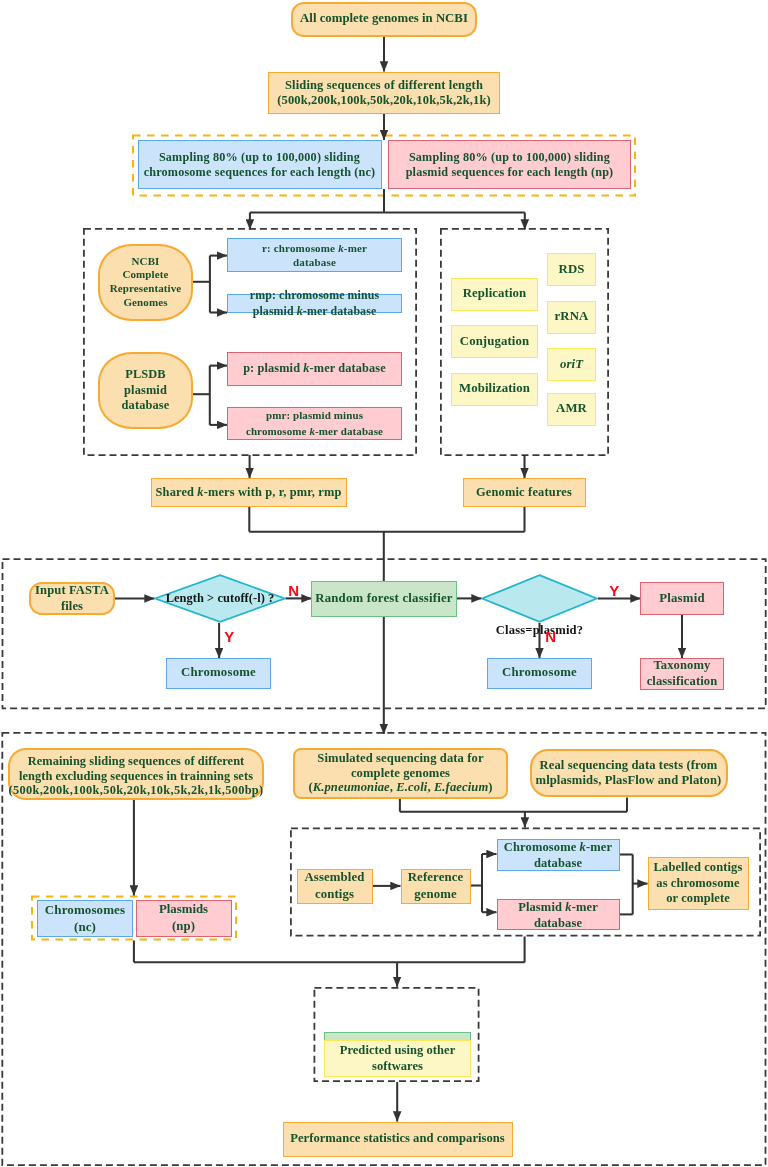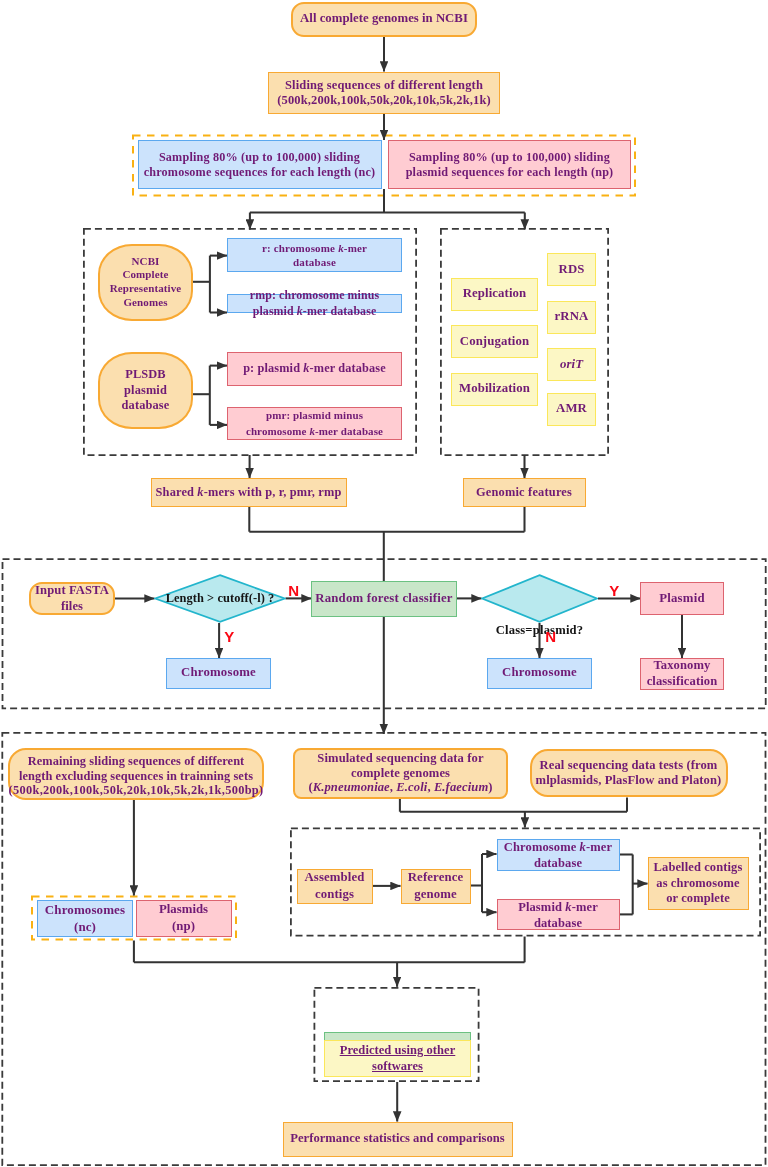--- a/index.html
+++ b/index.html
@@ -2,21 +2,21 @@
 <html><head>
 <meta charset="utf-8">
 <title>Plasmer workflow diagram</title>
 <style>
 html,body{margin:0;padding:0;background:#ffffff;}
 body{width:768px;height:1167px;position:relative;overflow:hidden;
      font-family:"Liberation Serif",serif;}
 #stage{position:absolute;left:0;top:0;width:768px;height:1167px;}
 .node{position:absolute;box-sizing:border-box;display:flex;flex-direction:column;
       align-items:center;justify-content:center;text-align:center;
-      font-weight:bold;color:#701a75;line-height:1.2;}
+      font-weight:bold;color:#14532d;line-height:1.2;}
 .node .ln{white-space:nowrap;}
 .orange{background:#fbdfaf;border:1.4px solid #f8a933;}
 .blue{background:#cce3fc;border:1.4px solid #5ba8ef;}
 .pink{background:#ffccd2;border:1.4px solid #dd636f;}
 .yellow{background:#fcf7c5;border:1.4px solid #fbe75a;}
 .green{background:#c9e6c9;border:1.4px solid #6cc182;}
 .pill{border-radius:13px;border-width:2px;}
 svg#wires,svg#outlines{position:absolute;left:0;top:0;width:768px;height:1167px;pointer-events:none;}
 .rlbl{position:absolute;font-weight:bold;color:#fa0714;line-height:1;font-family:"Liberation Sans",sans-serif;}
 .dia{position:absolute;}
@@ -268,21 +268,21 @@
   </div>
   <div class="node orange" style="left:647.5px;top:857px;width:101px;height:53px;font-size:12.5px;letter-spacing:0.1px;line-height:1.25;">
     <span class="ln">Labelled contigs</span>
     <span class="ln">as chromosome</span>
     <span class="ln">or complete</span>
   </div>
 
   <div class="node green" style="left:324px;top:1032px;width:147px;height:38px;font-size:12.5px;letter-spacing:0.04px;">
     <span class="ln">Predicted using Plasmer</span>
   </div>
-  <div class="node yellow" style="left:324px;top:1039.5px;width:147px;height:37px;font-size:12.5px;letter-spacing:0.06px;line-height:1.28;text-decoration:underline;">
+  <div class="node yellow" style="left:324px;top:1039.5px;width:147px;height:37px;font-size:12.5px;letter-spacing:0.06px;line-height:1.28;">
     <span class="ln">Predicted using other</span>
     <span class="ln">softwares</span>
   </div>
 
   <div class="node orange" style="left:282.5px;top:1121.5px;width:230px;height:35px;font-size:12.6px;letter-spacing:0.02px;">
     <span class="ln">Performance statistics and comparisons</span>
   </div>
 
 </div>
 

